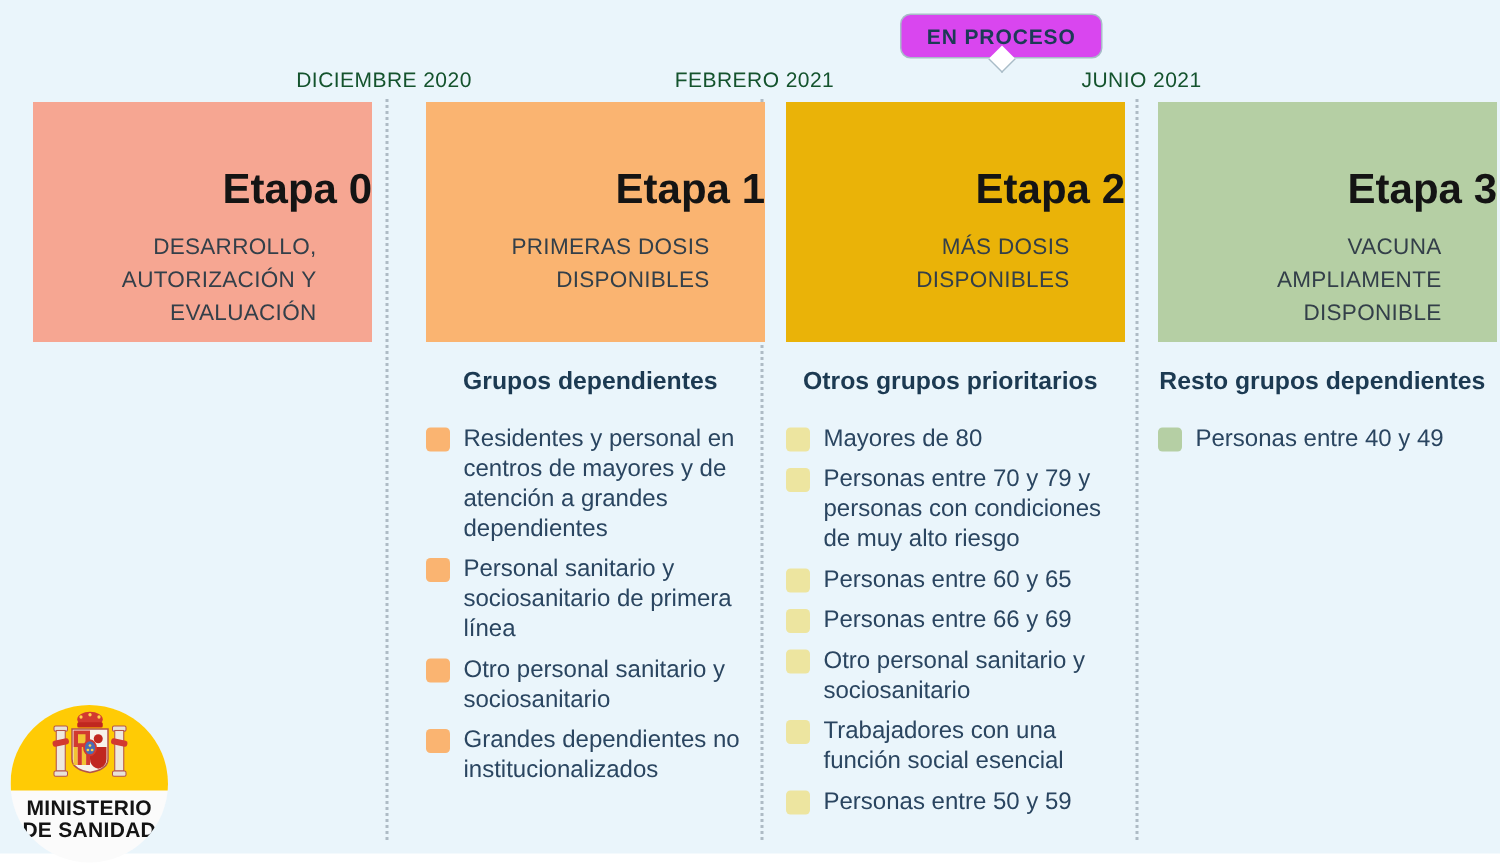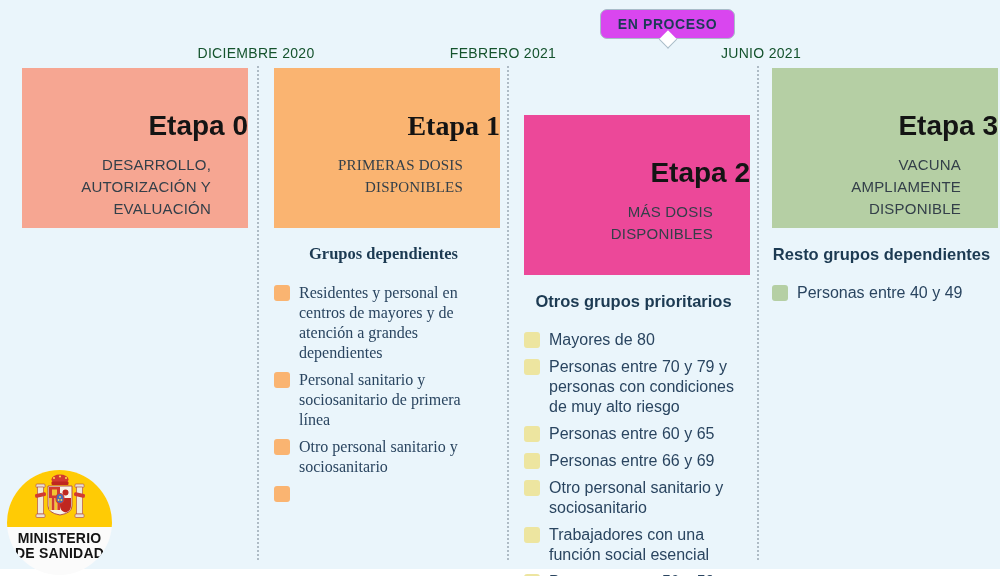--- a/index.html
+++ b/index.html
@@ -34,28 +34,28 @@
   }
   .date-1{left:256px;} .date-2{left:503px;} .date-3{left:761px;}
   
   .sep{
     position:absolute;top:66px;height:494px;width:0;
     border-left:2px dotted #aebbc5;
   }
   .sep-1{left:257px;} .sep-2{left:507px;} .sep-3{left:757px;}
   
   .col{position:absolute;top:68px;width:219px;}
-  .col-0{left:22px;} .col-1{left:274px;font-family:Liberation Serif, serif;} .col-2{left:524px;} .col-3{left:772px;}
+  .col-0{left:22px;} .col-1{left:284px;} .col-2{left:524px;} .col-3{left:772px;}
   .stage-box{
     width:226px;height:160px;box-sizing:border-box;text-align:right;
     padding-top:41px;
   }
   .col-0 .stage-box{background:#F6A692;}
   .col-1 .stage-box{background:#FAB471;}
-  .col-2 .stage-box{background:#ec4899;margin-top:47px;}
+  .col-2 .stage-box{background:#eab308;}
   .col-3 .stage-box{background:#B5CFA4;}
   .stage-title{
     font-size:28px;font-weight:700;color:#141414;line-height:34px;
   }
   .stage-subtitle{
     margin:11px auto 0;width:152px;
     font-size:15px;font-weight:400;color:#333F49;line-height:22px;letter-spacing:0.2px;
   }
   .group-header{
     margin-top:16px;text-align:center;
@@ -122,20 +122,21 @@
     <div class="item">
       <span class="bullet"></span>
       <span class="item-text">Personal sanitario y sociosanitario de primera línea</span>
     </div>
     <div class="item">
       <span class="bullet"></span>
       <span class="item-text">Otro personal sanitario y sociosanitario</span>
     </div>
     <div class="item">
       <span class="bullet"></span>
+      <span class="item-text">Grandes dependientes no institucionalizados</span>
     </div>
   </div>
 </div>
 
 <div class="col col-2">
   <div class="stage-box">
     <div class="stage-title">Etapa 2</div>
     <div class="stage-subtitle">MÁS DOSIS DISPONIBLES</div>
   </div>
   <div class="group-header">Otros grupos prioritarios</div>

